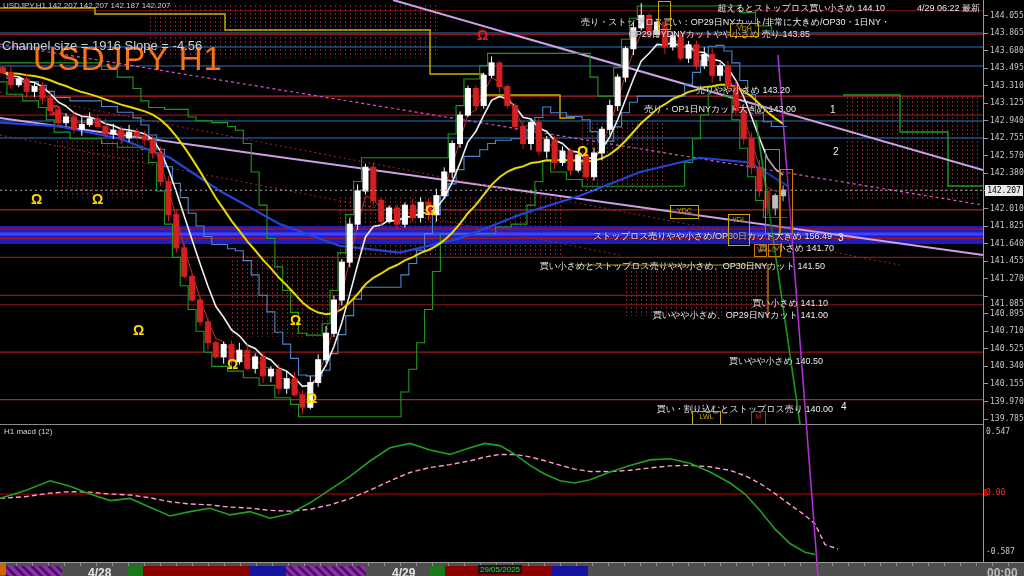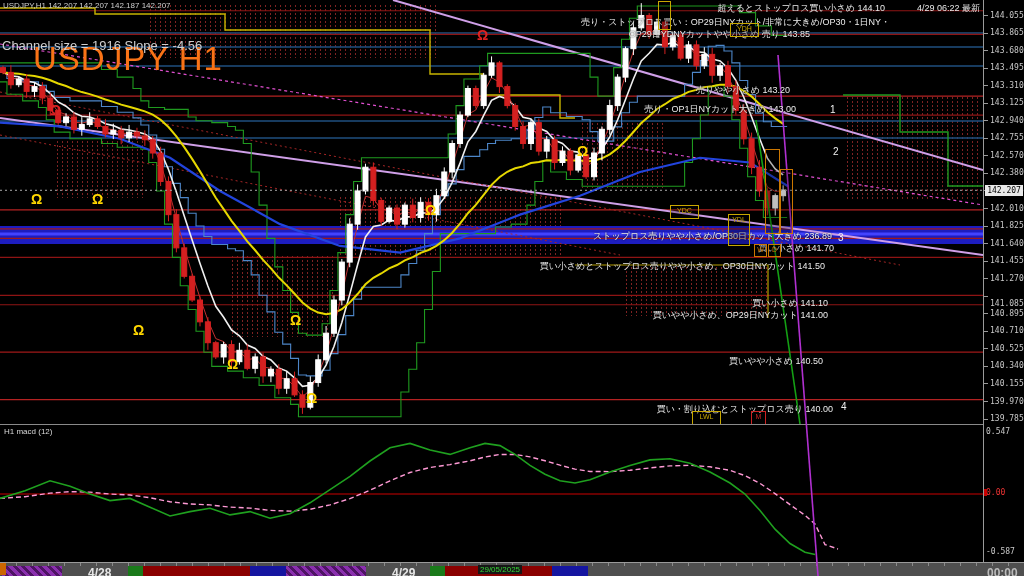--- a/index.html
+++ b/index.html
@@ -294,21 +294,21 @@
         <line x1="783.12" y1="185.3130474425876" x2="783.12" y2="201.27524911441745" stroke="#ffffff" stroke-width="1"></line>
         <rect x="780.62" y="189.99824999999987" width="5" height="5.69100000000023" fill="#ffffff" stroke="#ffffff"></rect>
         <line x1="0" y1="190.28280000000123" x2="983" y2="190.28280000000123" stroke="#aaaaaa" stroke-width="1" stroke-dasharray="2,3"></line>
       </svg>
     <div id="anno-layer">
         <div class="anno" style="width: 885px; top: 2px;">超えるとストップロス買い小さめ 144.10</div>
         <div class="anno" style="width: 890px; top: 16px;">売り・ストップロス買い：OP29日NYカット/非常に大きめ/OP30・1日NY・</div>
         <div class="anno" style="width: 810px; top: 28px;">OP29日YDNYカットやや小さめ 売り 143.85</div>
         <div class="anno" style="width: 790px; top: 84px;">売りやや小さめ 143.20</div>
         <div class="anno" style="width: 796px; top: 103px;">売り・OP1日NYカット大きめ 143.00</div>
-        <div class="anno" style="width: 832px; top: 230px;">ストップロス売りやや小さめ/OP30日カット大きめ 236.89</div>
+        <div class="anno" style="width: 832px; top: 230px;">ストップロス売りやや小さめ/OP30日カット大きめ 156.49</div>
         <div class="anno" style="width: 834px; top: 242px;">買い小さめ 141.70</div>
         <div class="anno" style="width: 825px; top: 260px;">買い小さめとストップロス売りやや小さめ、OP30日NYカット 141.50</div>
         <div class="anno" style="width: 828px; top: 297px;">買い小さめ 141.10</div>
         <div class="anno" style="width: 828px; top: 309px;">買いやや小さめ、OP29日NYカット 141.00</div>
         <div class="anno" style="width: 823px; top: 355px;">買いやや小さめ 140.50</div>
         <div class="anno" style="width: 833px; top: 403px;">買い・割り込むとストップロス売り 140.00</div>
         <div class="wave" style="left: 830px; top: 104px;">1</div>
         <div class="wave" style="left: 833px; top: 146px;">2</div>
         <div class="wave" style="left: 838px; top: 232px;">3</div>
         <div class="wave" style="left: 841px; top: 401px;">4</div>

